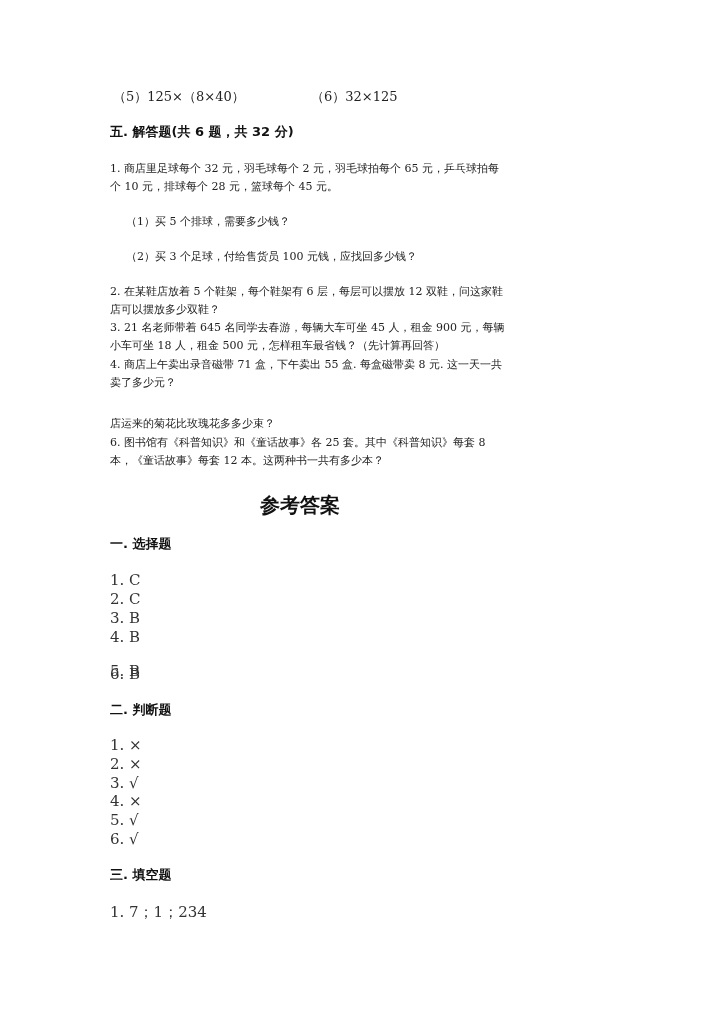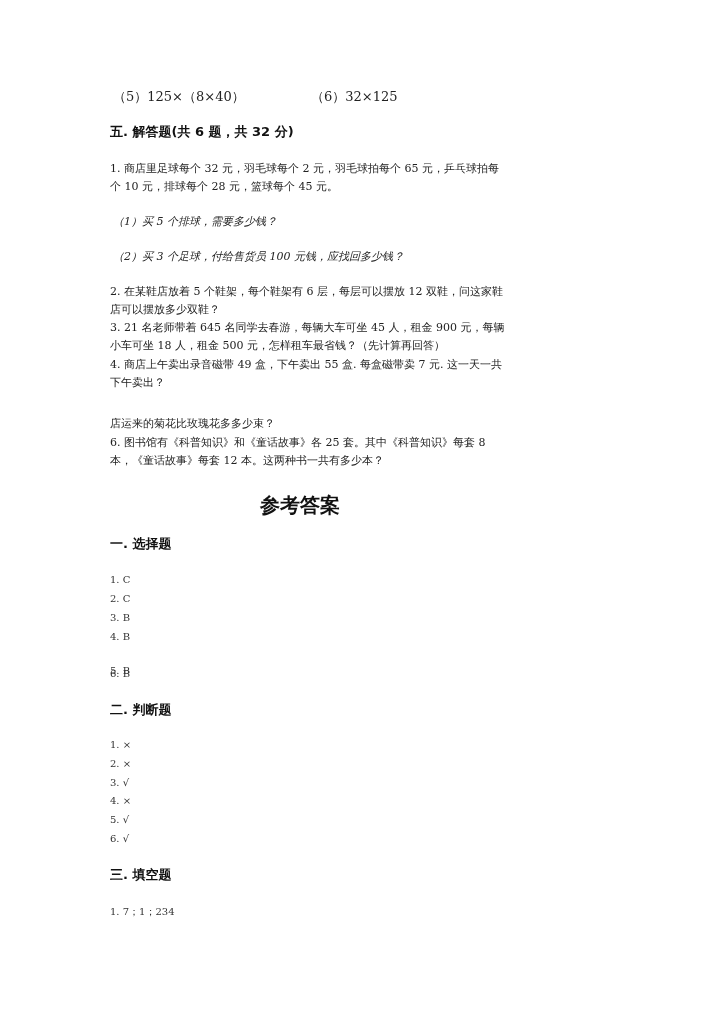--- a/index.html
+++ b/index.html
@@ -22,21 +22,21 @@
       background: #fff;
     }
     .line {
       position: absolute;
       left: 110px;
       font-size: 11px;
       line-height: 18px;
       white-space: nowrap;
       color: #222;
     }
-    .sub { left: 113px; font-style: italic; }
+    .sub { left: 126px; }
     .heading {
       position: absolute;
       left: 110px;
       font-family: "DejaVu Sans", "Liberation Sans", sans-serif;
       font-weight: bold;
       font-size: 13px;
       line-height: 18px;
       color: #111;
       white-space: nowrap;
     }
@@ -58,21 +58,21 @@
       font-size: 13px;
       line-height: 18px;
       white-space: nowrap;
       color: #222;
     }
     .expr-row span { display: inline-block; }
     .expr-a { width: 198px; }
     .ans {
       position: absolute;
       left: 110px;
-      font-size: 10px;
+      font-size: 15px;
       line-height: 16px;
       white-space: nowrap;
       color: #333;
     }
   </style>
 </head>
 <body>
 
 <div class="page">
 
@@ -86,22 +86,22 @@
   <div class="line" style="top:178px;">个 10 元，排球每个 28 元，篮球每个 45 元。</div>
   <div class="line sub" style="top:213px;">（1）买 5 个排球，需要多少钱？</div>
   <div class="line sub" style="top:248px;">（2）买 3 个足球，付给售货员 100 元钱，应找回多少钱？</div>
 
   <div class="line" style="top:283px;">2. 在某鞋店放着 5 个鞋架，每个鞋架有 6 层，每层可以摆放 12 双鞋，问这家鞋</div>
   <div class="line" style="top:301px;">店可以摆放多少双鞋？</div>
 
   <div class="line" style="top:319px;">3. 21 名老师带着 645 名同学去春游，每辆大车可坐 45 人，租金 900 元，每辆</div>
   <div class="line" style="top:337px;">小车可坐 18 人，租金 500 元，怎样租车最省钱？（先计算再回答）</div>
 
-  <div class="line" style="top:356px;">4. 商店上午卖出录音磁带 49 盒，下午卖出 55 盒. 每盒磁带卖 7 元. 这一天一共</div>
-  <div class="line" style="top:374px;">下午卖出？</div>
+  <div class="line" style="top:356px;">4. 商店上午卖出录音磁带 71 盒，下午卖出 55 盒. 每盒磁带卖 8 元. 这一天一共</div>
+  <div class="line" style="top:374px;">卖了多少元？</div>
 
   <div class="line" style="top:415px;">店运来的菊花比玫瑰花多多少束？</div>
 
   <div class="line" style="top:434px;">6. 图书馆有《科普知识》和《童话故事》各 25 套。其中《科普知识》每套 8</div>
   <div class="line" style="top:452px;">本，《童话故事》每套 12 本。这两种书一共有多少本？</div>
 
   <div class="title" style="top:492px;">参考答案</div>
 
   <div class="heading" style="top:535px;">一. 选择题</div>
   <div class="ans" style="top:572px;">1. C</div>

